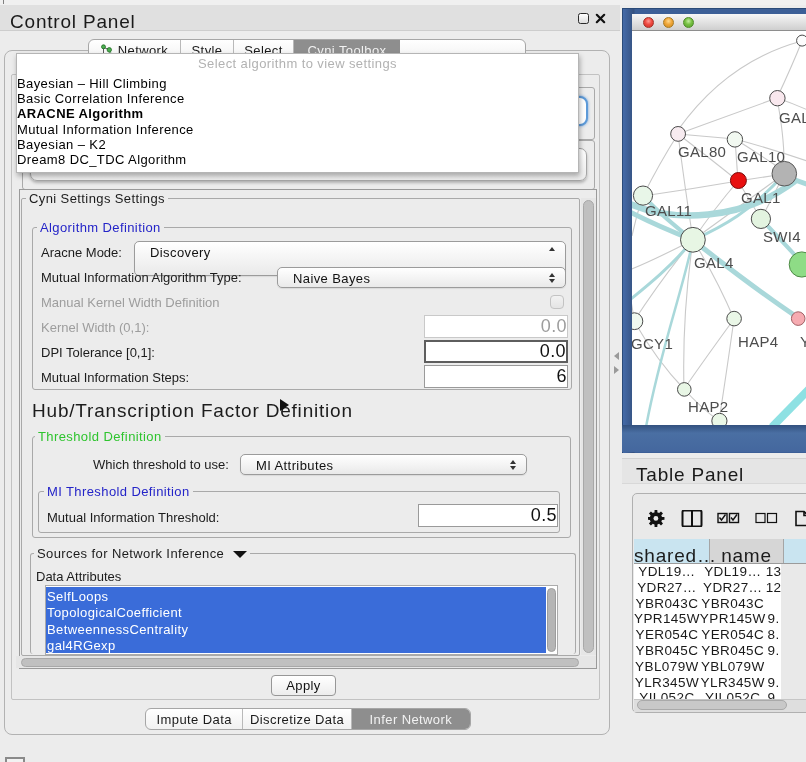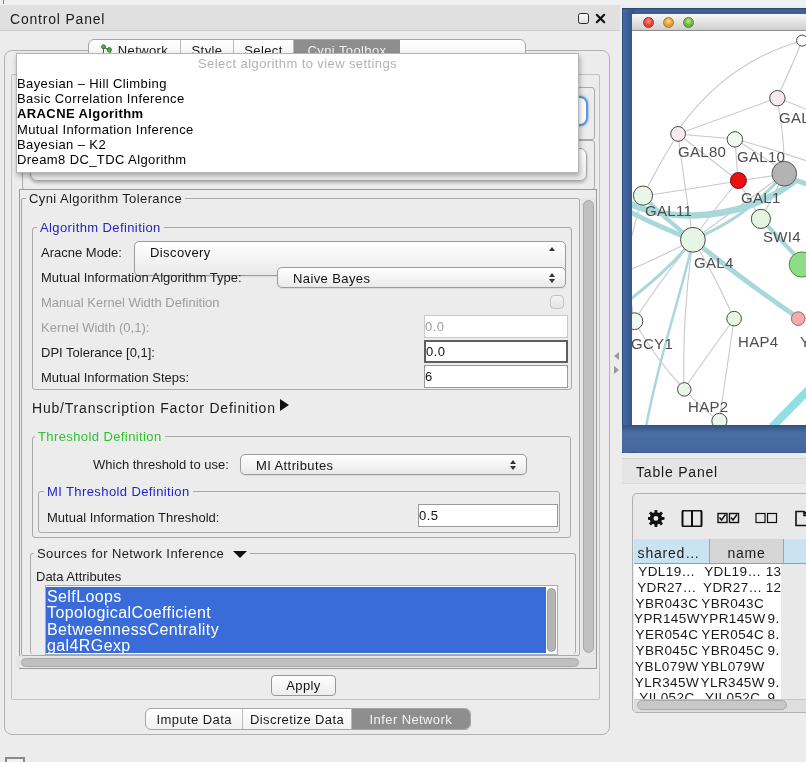--- a/index.html
+++ b/index.html
@@ -1,25 +1,25 @@
 <!DOCTYPE html>
 <html><head><meta charset="utf-8"><style>
 *{margin:0;padding:0;box-sizing:border-box}
 html,body{width:806px;height:762px;background:#ececec;font-family:"Liberation Sans",sans-serif;overflow:hidden}
 body{position:relative;letter-spacing:0.4px}
 .abs{position:absolute}
 .b13{font-size:13px;font-weight:normal;color:#1c1c1c;letter-spacing:0}
-.r13{font-size:14px;color:#1c1c1c;letter-spacing:0.8px}
+.r13{font-size:19px;color:#1c1c1c;letter-spacing:0.8px}
 .grp{position:absolute;border:1px solid #a9a9a9;border-radius:3px}
 .gttl{position:absolute;top:-8px;background:#ececec;padding:0 3px;font-size:13px;white-space:nowrap;letter-spacing:0.4px}
 .combo{position:absolute;background:linear-gradient(#ffffff,#f2f2f2 60%,#e9e9e9);border:1px solid #9b9b9b;border-radius:5px;box-shadow:0 1px 1px rgba(0,0,0,0.08)}
 .combo .ct{position:absolute;left:15px;top:3px;font-size:13px;color:#111;letter-spacing:0.4px}
 .cup{position:absolute;right:10px;top:4.5px;width:0;height:0;border-left:3.5px solid transparent;border-right:3.5px solid transparent;border-bottom:4.5px solid #333}
 .cdn{position:absolute;right:10px;bottom:4.5px;width:0;height:0;border-left:3.5px solid transparent;border-right:3.5px solid transparent;border-top:4.5px solid #333}
-.fld{position:absolute;background:#fff;border:1px solid #bdbdbd;font-size:13px;color:#111;padding-right:7px}
+.fld{position:absolute;background:#fff;border:1px solid #bdbdbd;font-size:18px;color:#111;text-align:right;padding-right:0}
 .seg{position:absolute;border:1px solid #a6a6a6;border-radius:6px;background:linear-gradient(#ffffff,#f1f1f1);display:flex;overflow:hidden}
 .seg .tb{font-size:13px;color:#1a1a1a;text-align:center;border-right:1px solid #b9b9b9;display:flex;align-items:center;justify-content:center}
 .seg .tb:last-child{border-right:none}
 .seg .sel{background:#8e8e8e;color:#f2f2f2}
 </style></head>
 <body>
 
 <div class="abs" style="left:0;top:0;width:806px;height:5px;background:#f0f0f0"></div>
 <div class="abs" style="left:3px;top:0;width:1px;height:4px;background:#808080"></div>
 
@@ -52,21 +52,21 @@
  <div class="tb sel" style="width:106px">Cyni Toolbox</div>
 </div>
 
 <div class="abs" style="left:16px;top:53px;width:563px;height:120px;background:#fff;border:1px solid #b5b5b5;box-shadow:1px 3px 5px rgba(0,0,0,0.3)"></div>
 <div class="abs" style="left:16px;top:56px;width:563px;text-align:center;font-size:13px;color:#b2b2b2">Select algorithm to view settings</div>
 <div class="abs" style="left:17px;top:76px;font-size:13px;color:#000;line-height:15.2px">Bayesian – Hill Climbing<br>Basic Correlation Inference<br><b>ARACNE Algorithm</b><br>Mutual Information Inference<br>Bayesian – K2<br>Dream8 DC_TDC Algorithm</div>
 
 <div class="abs" style="left:19px;top:189px;width:578px;height:480px;border:1px solid #9a9a9a;background:#ececec"></div>
 
 <div class="grp" style="left:21px;top:198px;width:559px;height:458px;border-radius:2px">
- <div class="gttl" style="left:4px;color:#1c1c1c">Cyni Algorithm Tolerance</div>
+ <div class="gttl" style="left:4px;color:#1c1c1c">Cyni Settings Settings</div>
 </div>
 
 <div class="grp" style="left:32px;top:227px;width:540px;height:163px">
  <div class="gttl" style="left:4px;color:#2424c8">Algorithm Definition</div>
 </div>
 <div class="abs b13" style="left:41px;top:245px">Aracne Mode:</div>
 <div class="combo" style="left:134px;top:241px;width:432px;height:35px">
     <span class="ct">Discovery</span>
     <span class="cup"></span>
     <span class="cdn"></span>
@@ -106,21 +106,21 @@
 <div class="fld" style="left:418px;top:504px;width:140px;height:23px;border-color:#9a9a9a;line-height:21px">0.5</div>
 
 <div class="grp" style="left:30px;top:553px;width:546px;height:101px;border-bottom:none">
  <div class="gttl" style="left:3px;color:#1c1c1c;padding-right:26px">Sources for Network Inference</div>
 </div>
 <div class="abs" style="left:233px;top:551px;width:0;height:0;border-left:7.5px solid transparent;border-right:7.5px solid transparent;border-top:7.5px solid #111"></div>
 <div class="abs b13" style="left:36px;top:569px">Data Attributes</div>
 
 <div class="abs" style="left:45px;top:585px;width:513px;height:70px;border:1px solid #ababab;background:#fff"></div>
 <div class="abs" style="left:46px;top:587px;width:500px;height:66px;background:#3a6cd9"></div>
-<div class="abs" style="left:47px;top:588.5px;font-size:16px;color:#fff;line-height:16.5px">SelfLoops<br>TopologicalCoefficient<br>BetweennessCentrality<br>gal4RGexp</div>
+<div class="abs" style="left:47px;top:588.5px;font-size:13px;color:#fff;line-height:16.5px">SelfLoops<br>TopologicalCoefficient<br>BetweennessCentrality<br>gal4RGexp</div>
 <div class="abs" style="left:547px;top:588px;width:9px;height:64px;background:#b5b5b5;border:1px solid #9d9d9d;border-radius:5px"></div>
 
 <div class="abs" style="left:16px;top:656px;width:580px;height:12px;background:#e6e6e6"></div>
 <div class="abs" style="left:21px;top:658px;width:558px;height:9px;background:#c0c0c0;border:1px solid #a8a8a8;border-radius:5px"></div>
 <div class="abs" style="left:581px;top:198px;width:15px;height:457px;background:#e6e6e6"></div>
 <div class="abs" style="left:583px;top:200px;width:11px;height:453px;background:#c0c0c0;border:1px solid #a8a8a8;border-radius:6px"></div>
 
 <div class="abs" style="left:271px;top:675px;width:65px;height:21px;border:1px solid #979797;border-radius:4px;background:linear-gradient(#ffffff,#ededed);text-align:center;font-size:13px;color:#111;line-height:19px">Apply</div>
 
 <div class="seg" style="left:145px;top:708px;width:326px;height:22px">

